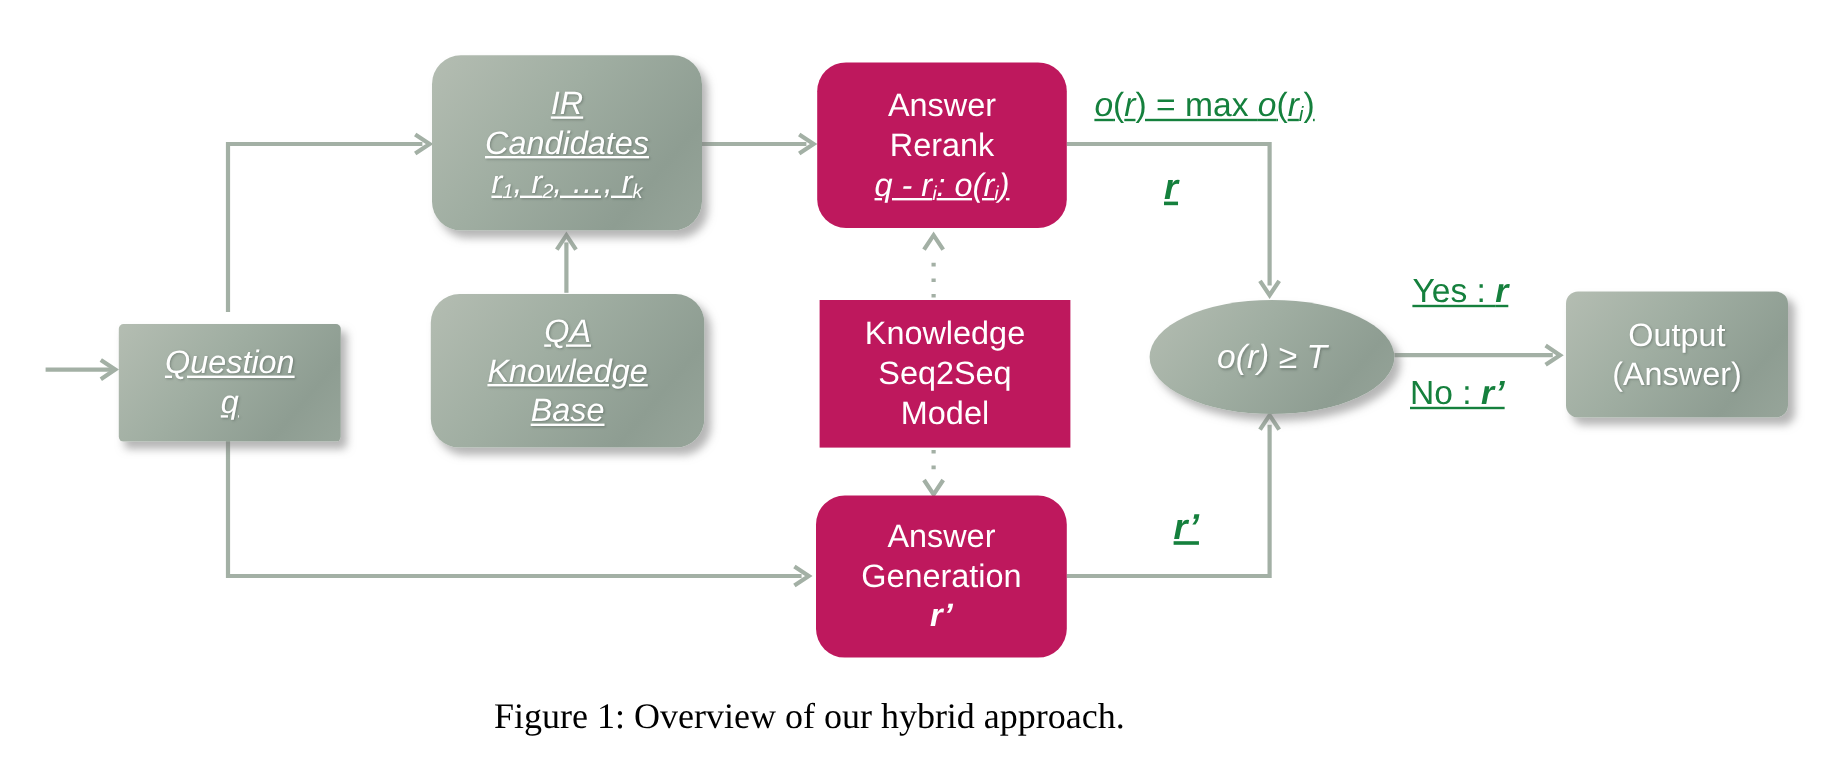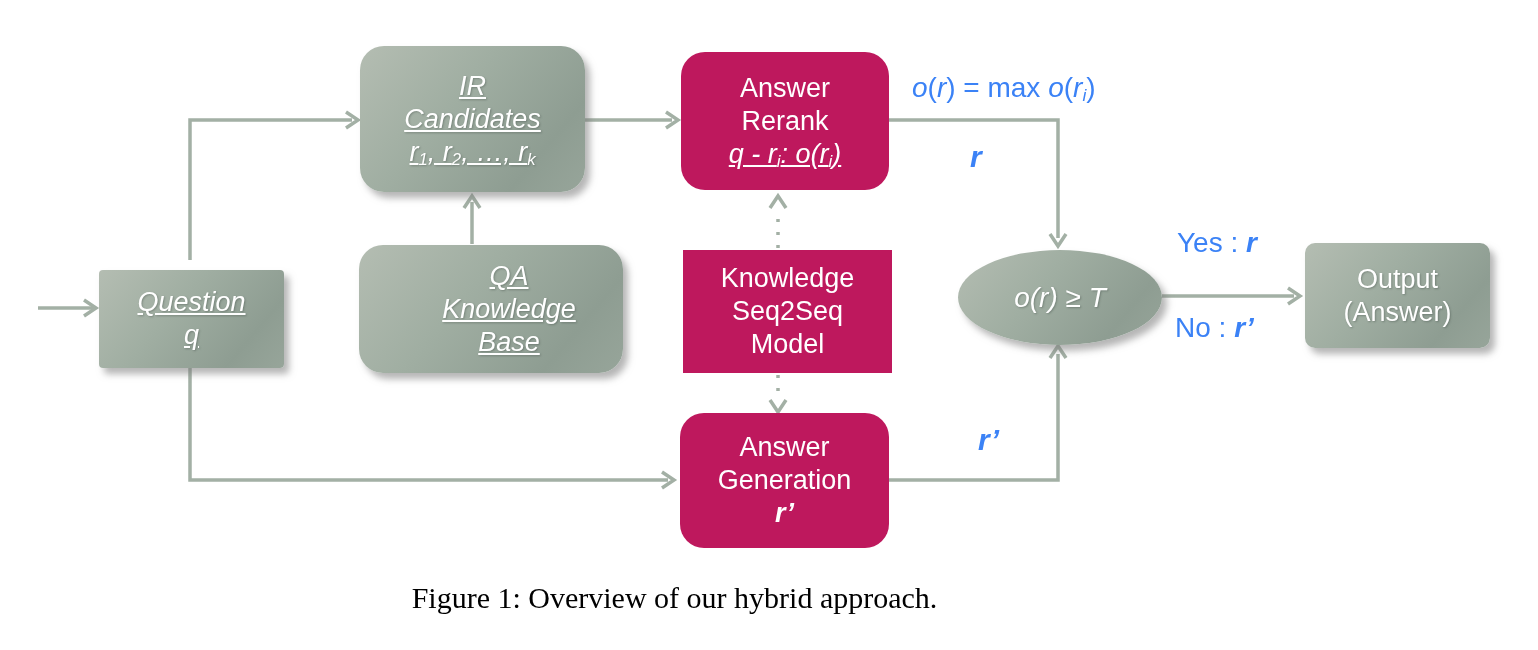--- a/index.html
+++ b/index.html
@@ -11,21 +11,21 @@
   .box{position:absolute;z-index:1;display:flex;flex-direction:column;justify-content:center;
        align-items:center;text-align:center;color:#ffffff;font-size:27px;line-height:33px;
        text-shadow:1px 1px 2px rgba(50,60,55,0.35);}
   .green{background:linear-gradient(130deg,#b4bdb2 0%,#a0aea2 40%,#8e9d92 78%,#97a59a 100%);
          box-shadow:5px 6px 7px rgba(120,120,120,0.55);}
   .slate{background:#be185d;text-shadow:none;}
   .decision{border-radius:50%;font-style:italic;font-size:28px;}
   .italic{font-style:italic;text-decoration:underline;}
   .boldital{font-style:italic;font-weight:bold;}
   sub{font-size:0.62em;line-height:0;vertical-align:-0.22em;}
-  .lbl{position:absolute;z-index:2;color:#3b82f6;font-size:28px;white-space:nowrap;}
+  .lbl{position:absolute;z-index:2;color:#15803d;font-size:28px;white-space:nowrap;text-decoration:underline;}
   .rtag{font-weight:bold;font-style:italic;font-size:30px;}
   .caption{position:absolute;z-index:2;left:0;top:581px;width:1349px;text-align:center;
            font-family:"Liberation Serif",serif;font-size:30px;color:#000000;}
 </style>
 </head>
 <body>
 
 <div class="canvas">
 
   <svg class="wires" width="1538" height="650" viewBox="0 0 1538 650">
@@ -75,21 +75,21 @@
     <span>Question</span>
     <span>q</span>
   </div>
 
   <div class="box green italic" style="left:360px;top:46px;width:225px;height:146px;border-radius:24px;">
     <span>IR</span>
     <span>Candidates</span>
     <span>r<sub>1</sub>, r<sub>2</sub>, …, r<sub>k</sub></span>
   </div>
 
-  <div class="box green italic" style="left:359px;top:245px;width:228px;height:128px;border-radius:24px;padding-left:36px;">
+  <div class="box green italic" style="left:359px;top:245px;width:228px;height:128px;border-radius:24px;">
     <span>QA</span>
     <span>Knowledge</span>
     <span>Base</span>
   </div>
 
   <div class="box slate" style="left:681px;top:52px;width:208px;height:138px;border-radius:24px;">
     <span>Answer</span>
     <span>Rerank</span>
     <span class="italic">q - r<sub>i</sub>: o(r<sub>i</sub>)</span>
   </div>

